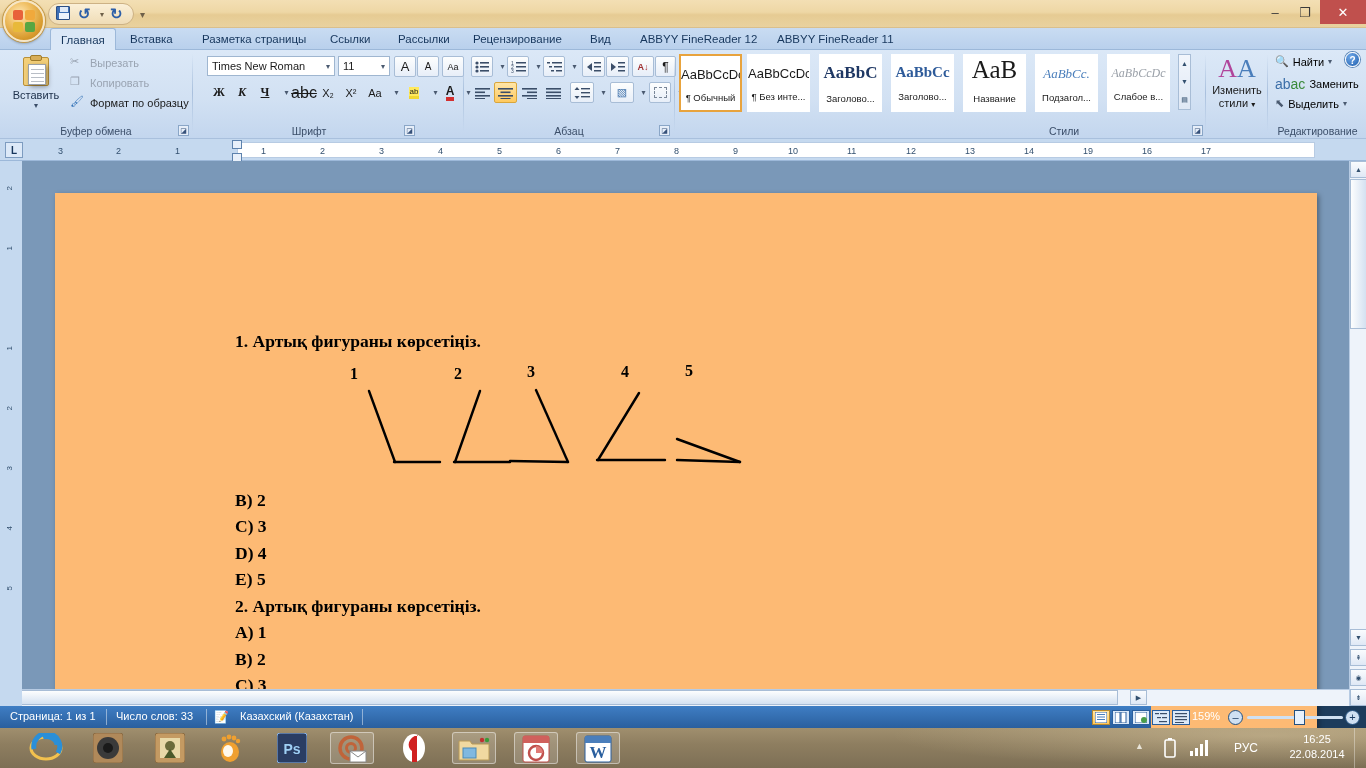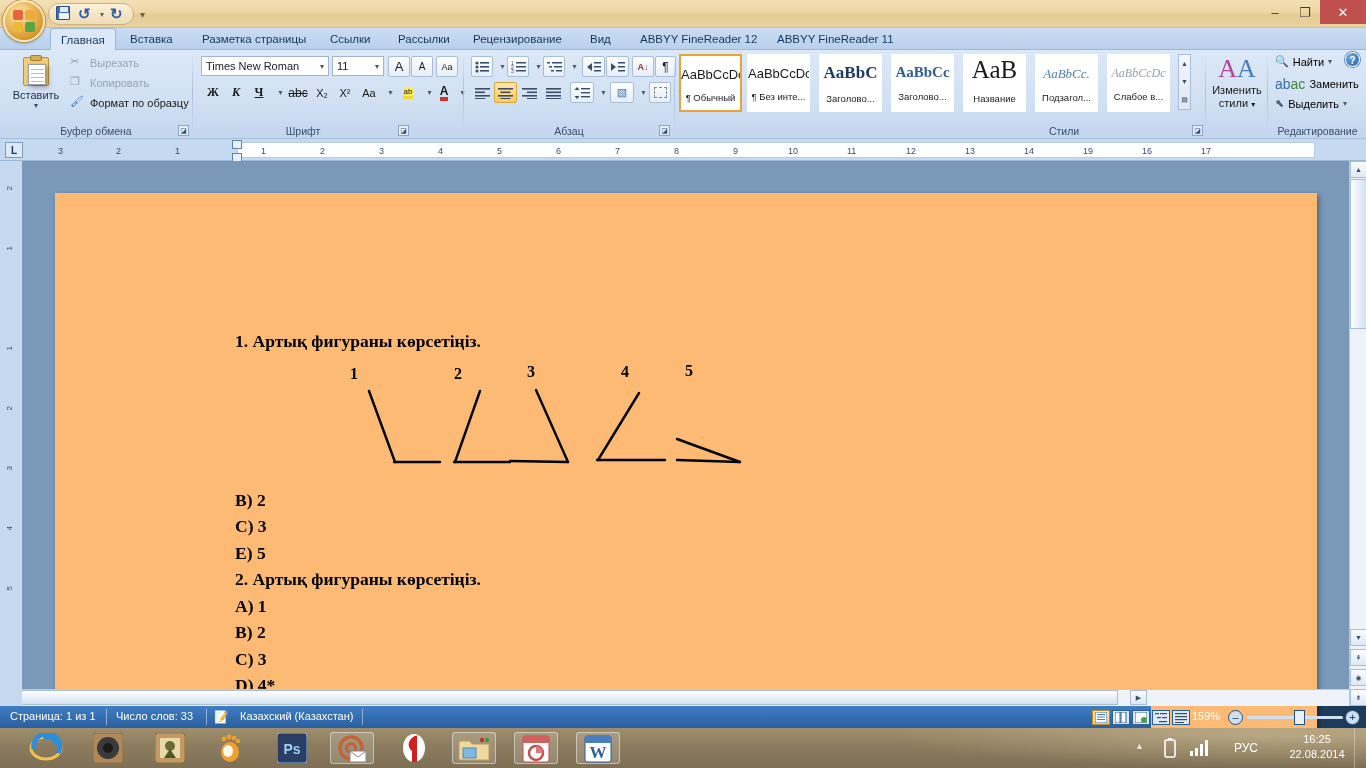--- a/index.html
+++ b/index.html
@@ -277,21 +277,21 @@
         <div class="cbitem enabled" style="top:45px">
           <span class="mini" style="color:#2f6fb5">🖌</span>
           <span>Формат по образцу</span>
         </div>
       </div>
       <div class="glabel">Буфер обмена</div>
       <div class="dlauncher">◪</div>
     </div>
     <div class="gsep" style="left:192px"></div>
 
-    <div class="group" style="left:194px; width:218px">
+    <div class="group" style="left:200px; width:218px">
       <div class="gbody">
         <div class="ctl" style="left:7px; top:6px; width:128px">
           <span class="cv">Times New Roman</span>
           <span class="cd">▾</span>
         </div>
         <div class="ctl" style="left:138px; top:6px; width:52px">
           <span class="cv">11</span>
           <span class="cd">▾</span>
         </div>
         <div class="btn boxed" style="left:194px; top:6px; width:22px">
@@ -301,21 +301,21 @@
           <span style="font-size:10px">A</span>
         </div>
         <div class="btn boxed" style="left:242px; top:6px; width:22px">
           <span style="font-size:9px">Aa</span>
         </div>
 
         <div class="btn" style="left:8px;  top:32px; width:22px; font-family:'Liberation Serif',serif; font-weight:bold">Ж</div>
         <div class="btn" style="left:31px; top:32px; width:22px; font-family:'Liberation Serif',serif; font-weight:bold; font-style:italic">К</div>
         <div class="btn" style="left:54px; top:32px; width:22px; font-family:'Liberation Serif',serif; font-weight:bold; text-decoration:underline">Ч</div>
         <div class="btn" style="left:76px; top:32px; width:12px; font-size:8px; color:#4a5a70">▾</div>
-        <div class="btn" style="left:92px; top:32px; width:24px; font-size:12px; text-decoration:line-through">abc</div>
+        <div class="btn" style="left:92px; top:32px; width:24px; font-size:16px; text-decoration:line-through">abc</div>
         <div class="btn" style="left:117px;top:32px; width:22px; font-size:11px">X₂</div>
         <div class="btn" style="left:140px;top:32px; width:22px; font-size:11px">X²</div>
         <div class="btn" style="left:163px;top:32px; width:24px; font-size:11px">Aa</div>
         <div class="btn" style="left:186px;top:32px; width:10px; font-size:8px; color:#4a5a70">▾</div>
 
         <div class="btn" style="left:203px;top:32px; width:22px">
           <span style="position:relative;display:inline-block;font-size:8px;background:#ffe95c;padding:0 1px;border-bottom:3px solid #f2d832">ab</span>
         </div>
         <div class="btn" style="left:225px;top:32px; width:10px; font-size:8px; color:#4a5a70">▾</div>
         <div class="btn" style="left:239px;top:32px; width:22px">
@@ -575,20 +575,21 @@
   </div>
 
   <div class="docarea">
     <div class="page">
 
       <div class="doc">
         <div class="line">1. Артық фигураны көрсетіңіз.</div>
         <div class="line" style="height:132px"></div>
         <div class="line">B) 2</div>
         <div class="line">C) 3</div>
+        <div class="line">D) 4</div>
         <div class="line">E) 5</div>
         <div class="line">2. Артық фигураны көрсетіңіз.</div>
         <div class="line">A) 1</div>
         <div class="line">B) 2</div>
         <div class="line">C) 3</div>
         <div class="line">D) 4*</div>
       </div>
 
       <div class="figs">
         <div class="figlabel" style="left:0px;   top:0px">1</div>

